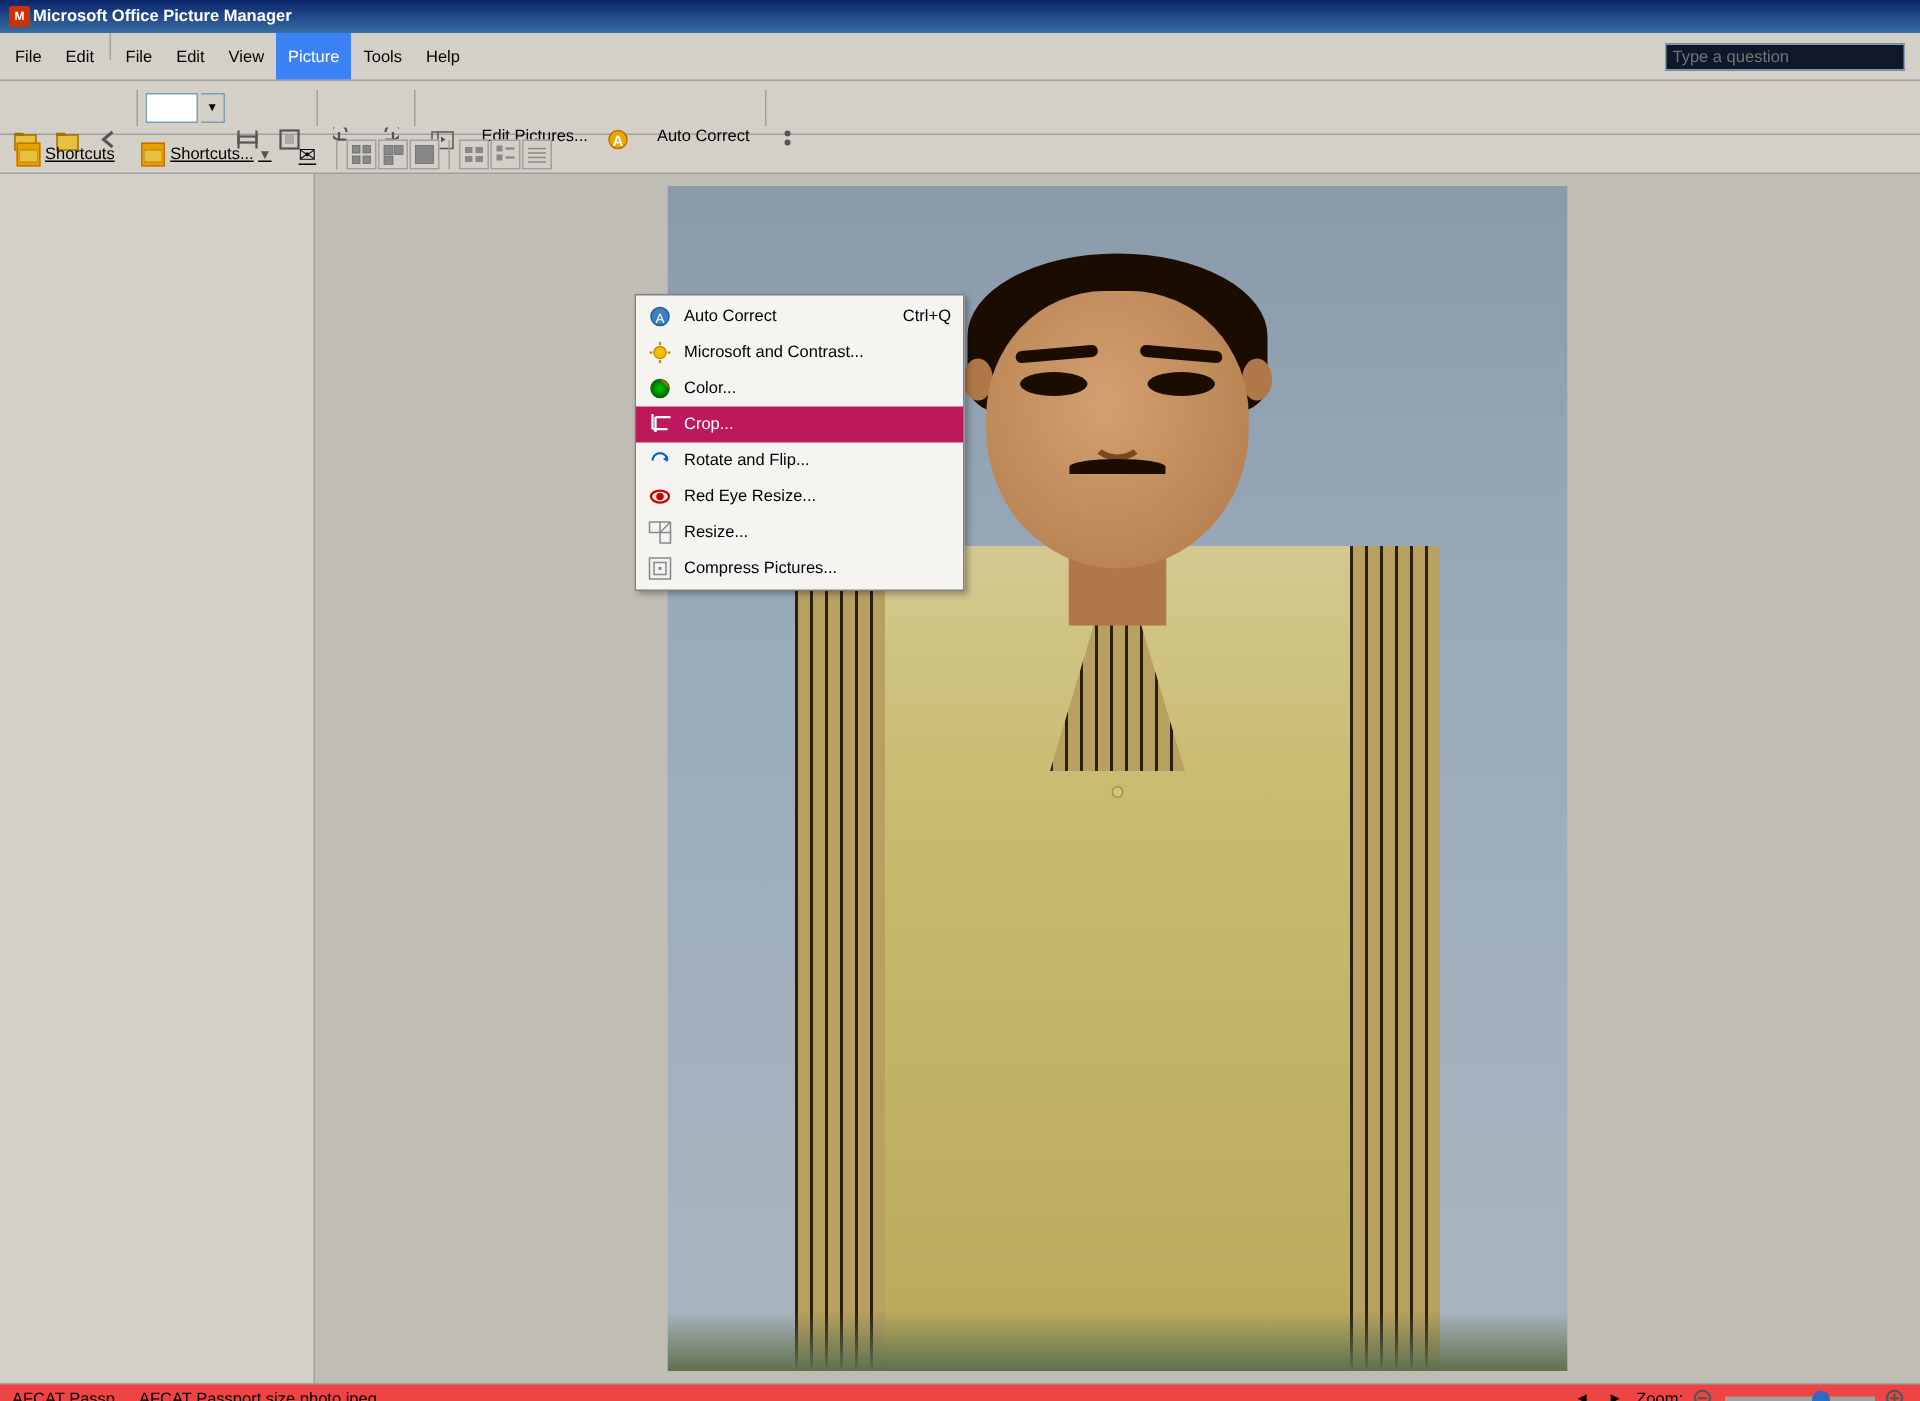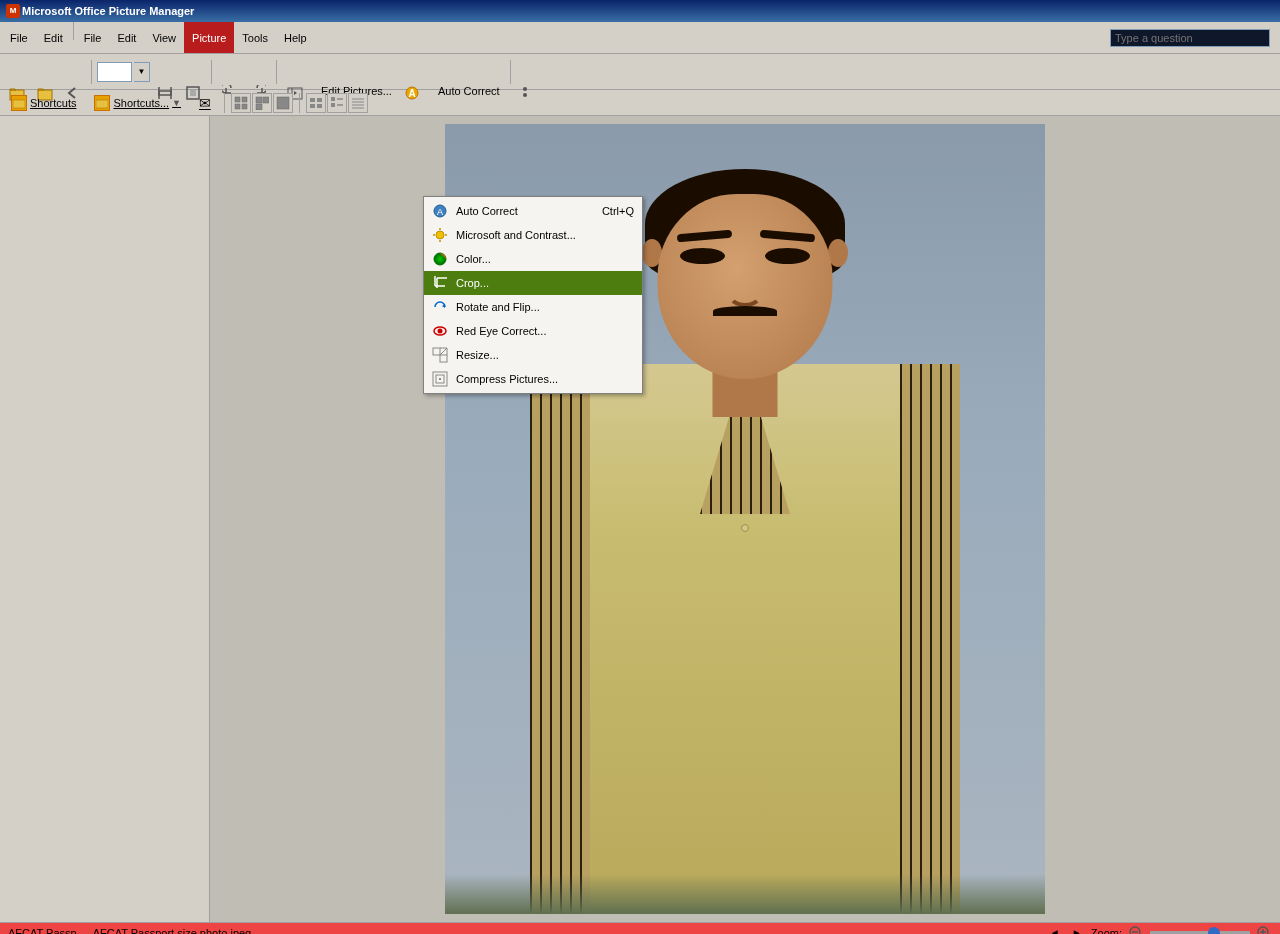--- a/index.html
+++ b/index.html
@@ -27,21 +27,21 @@
       padding: 0 2px;
     }
     .menu-item {
       padding: 2px 8px;
       cursor: pointer;
       height: 100%;
       display: flex;
       align-items: center;
       font-size: 11px;
     }
-    .menu-item.active { background: #b91c1c; color: white; }
+    .menu-item.active { background: #3b82f6; color: white; }
     #help-area {
       margin-left: auto;
       display: flex;
       align-items: center;
       padding-right: 8px;
     }
     #help-area input {
       width: 160px;
       height: 18px;
       border: 1px solid #7f9db9;
@@ -314,21 +314,21 @@
     }
     .menu-option {
       display: flex;
       align-items: center;
       padding: 4px 8px;
       cursor: pointer;
       font-size: 11px;
       gap: 8px;
       height: 24px;
     }
-    .menu-option.highlighted { background: #4d7c0f; color: white; }
+    .menu-option.highlighted { background: #be185d; color: white; }
     .menu-option .menu-icon {
       width: 16px;
       height: 16px;
       flex-shrink: 0;
       display: flex;
       align-items: center;
       justify-content: center;
     }
     .menu-option .shortcut-key {
       margin-left: auto;
@@ -668,21 +668,21 @@
         <span>Rotate and Flip...</span>
       </div>
 
       <div class="menu-option">
         <span class="menu-icon">
           <svg width="16" height="16">
               <ellipse cx="8" cy="8" rx="6" ry="4" fill="none" stroke="#cc0000" stroke-width="1.5"></ellipse>
               <circle cx="8" cy="8" r="2.5" fill="#cc0000"></circle>
             </svg>
         </span>
-        <span>Red Eye Correct...</span>
+        <span>Red Eye Resize...</span>
       </div>
 
       <div class="menu-option">
         <span class="menu-icon">
           <svg width="16" height="16">
             <rect x="1" y="1" width="7" height="7" fill="none" stroke="#888" stroke-width="1"></rect>
             <rect x="8" y="8" width="7" height="7" fill="none" stroke="#888" stroke-width="1"></rect>
             <line x1="8" y1="1" x2="15" y2="1" stroke="#888" stroke-width="1"></line>
             <line x1="15" y1="1" x2="15" y2="8" stroke="#888" stroke-width="1"></line>
             <path d="M8 8 L15 1" stroke="#888" stroke-width="1"></path>

